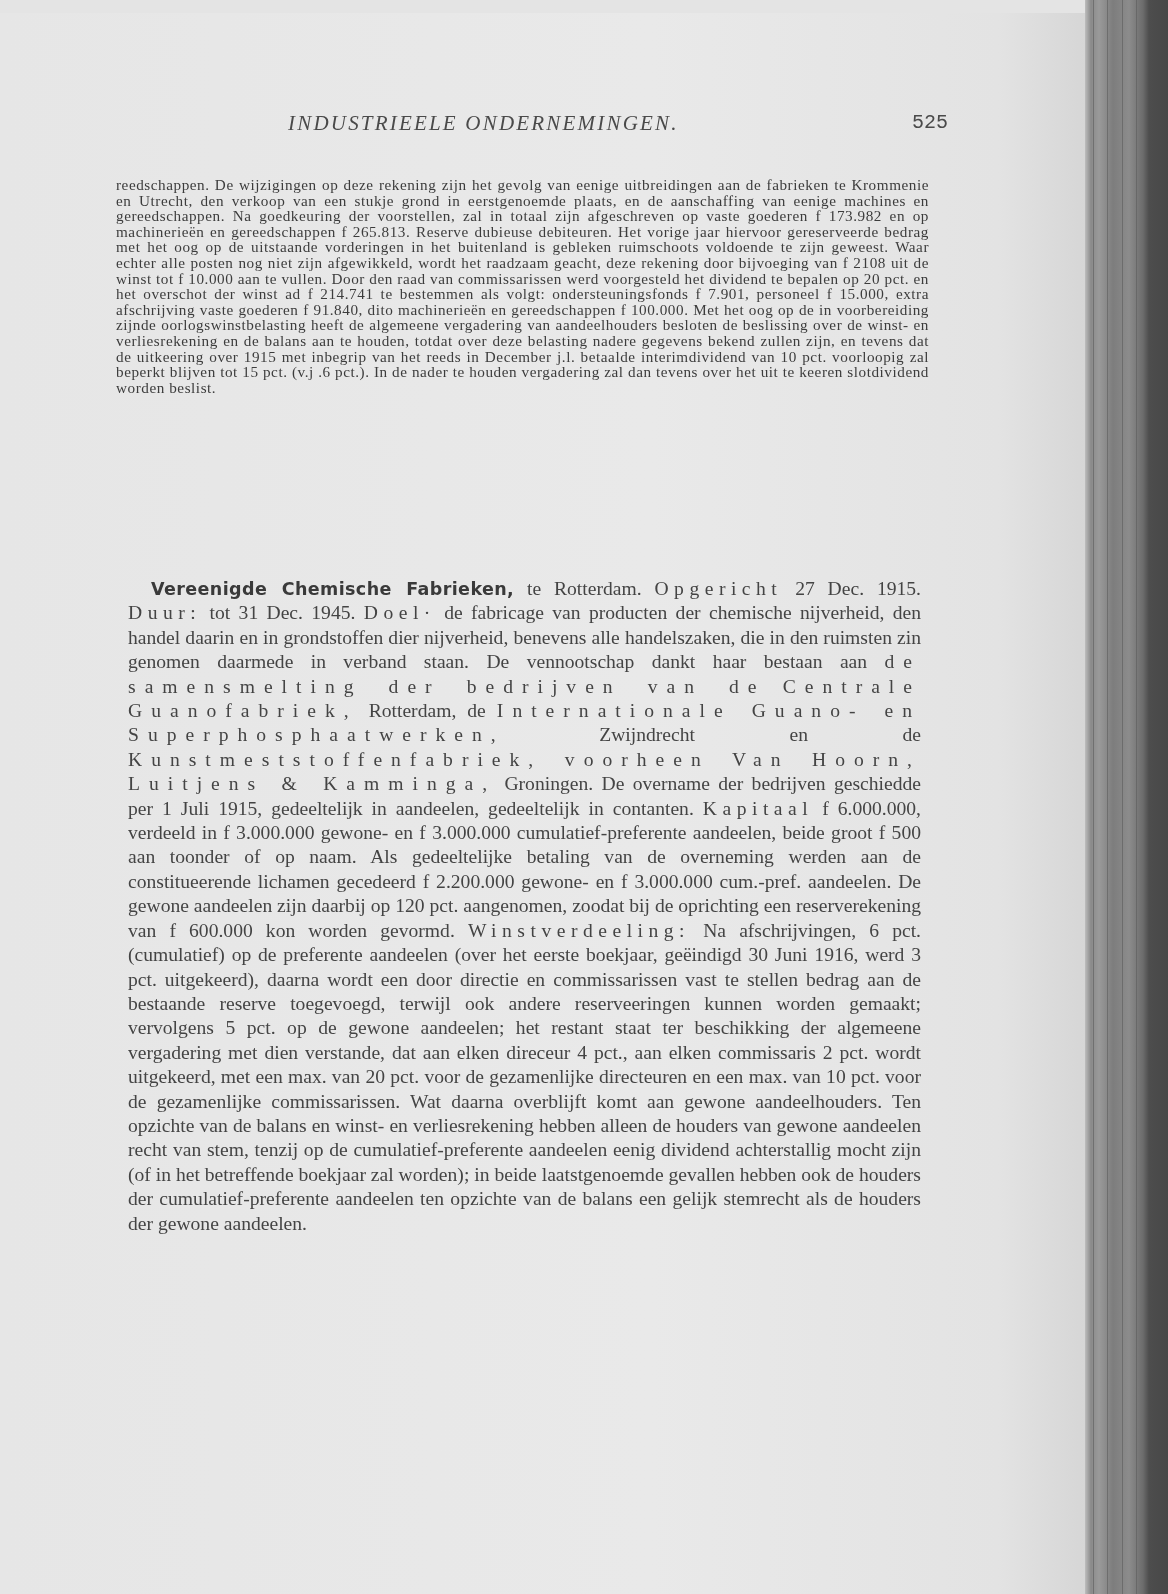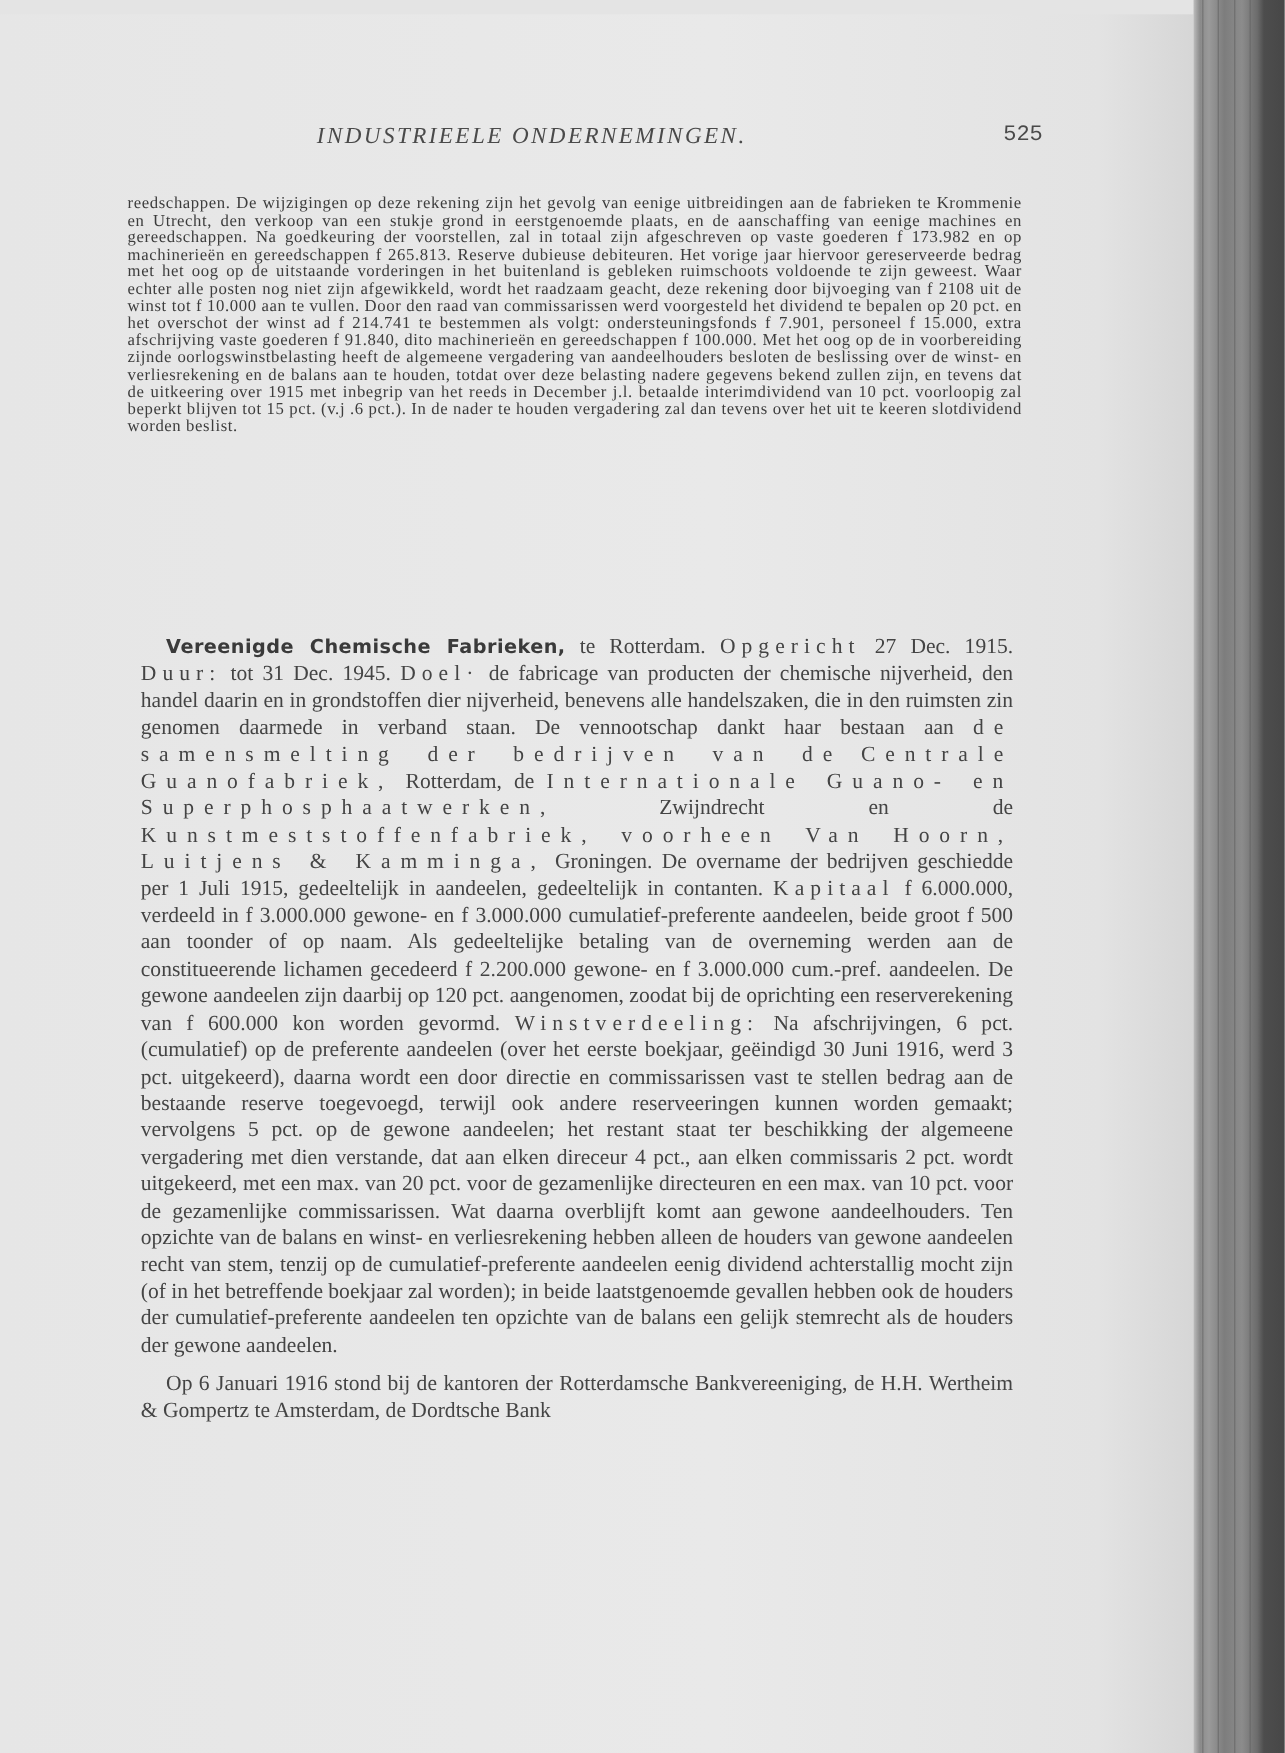--- a/index.html
+++ b/index.html
@@ -79,21 +79,20 @@
       <span class="sp-wide">Internationale Guano- en Superphosphaatwerken,</span>
       <span>Zwijndrecht en de</span>
       <span class="sp-wide">Kunstmeststoffenfabriek, voorheen Van Hoorn, Luitjens &amp; Kamminga,</span>
       <span>Groningen.</span>
       <span>De overname der bedrijven geschiedde per 1 Juli 1915, gedeeltelijk in aandeelen, gedeeltelijk in contanten.</span>
       <span class="sp">Kapitaal</span>
       <span>f 6.000.000, verdeeld in f 3.000.000 gewone- en f 3.000.000 cumulatief-preferente aandeelen, beide groot f 500 aan toonder of op naam. Als gedeeltelijke betaling van de overneming werden aan de constitueerende lichamen gecedeerd f 2.200.000 gewone- en f 3.000.000 cum.-pref. aandeelen. De gewone aandeelen zijn daarbij op 120 pct. aangenomen, zoodat bij de oprichting een reserverekening van f 600.000 kon worden gevormd.</span>
       <span class="sp">Winstverdeeling:</span>
       <span>Na afschrijvingen, 6 pct. (cumulatief) op de preferente aandeelen (over het eerste boekjaar, geëindigd 30 Juni 1916, werd 3 pct. uitgekeerd), daarna wordt een door directie en commissarissen vast te stellen bedrag aan de bestaande reserve toegevoegd, terwijl ook andere reserveeringen kunnen worden gemaakt; vervolgens 5 pct. op de gewone aandeelen; het restant staat ter beschikking der algemeene vergadering met dien verstande, dat aan elken direceur 4 pct., aan elken commissaris 2 pct. wordt uitgekeerd, met een max. van 20 pct. voor de gezamenlijke directeuren en een max. van 10 pct. voor de gezamenlijke commissarissen. Wat daarna overblijft komt aan gewone aandeelhouders. Ten opzichte van de balans en winst- en verliesrekening hebben alleen de houders van gewone aandeelen recht van stem, tenzij op de cumulatief-preferente aandeelen eenig dividend achterstallig mocht zijn (of in het betreffende boekjaar zal worden); in beide laatstgenoemde gevallen hebben ook de houders der cumulatief-preferente aandeelen ten opzichte van de balans een gelijk stemrecht als de houders der gewone aandeelen.</span>
     </p>
-    <p class="indent">Op 6 Januari 1916 stond bij de kantoren der Rotterdamsche Bankvereeniging, de H.H. Wertheim &amp; Gompertz te Amsterdam, de Dordtsche Bank</p>
   </div>
 </div>
 
 <div class="spine">
   <div class="edge" style="left:8px"></div>
   <div class="edge" style="left:22px"></div>
   <div class="edge" style="left:37px"></div>
   <div class="edge" style="left:51px"></div>
 </div>
 

